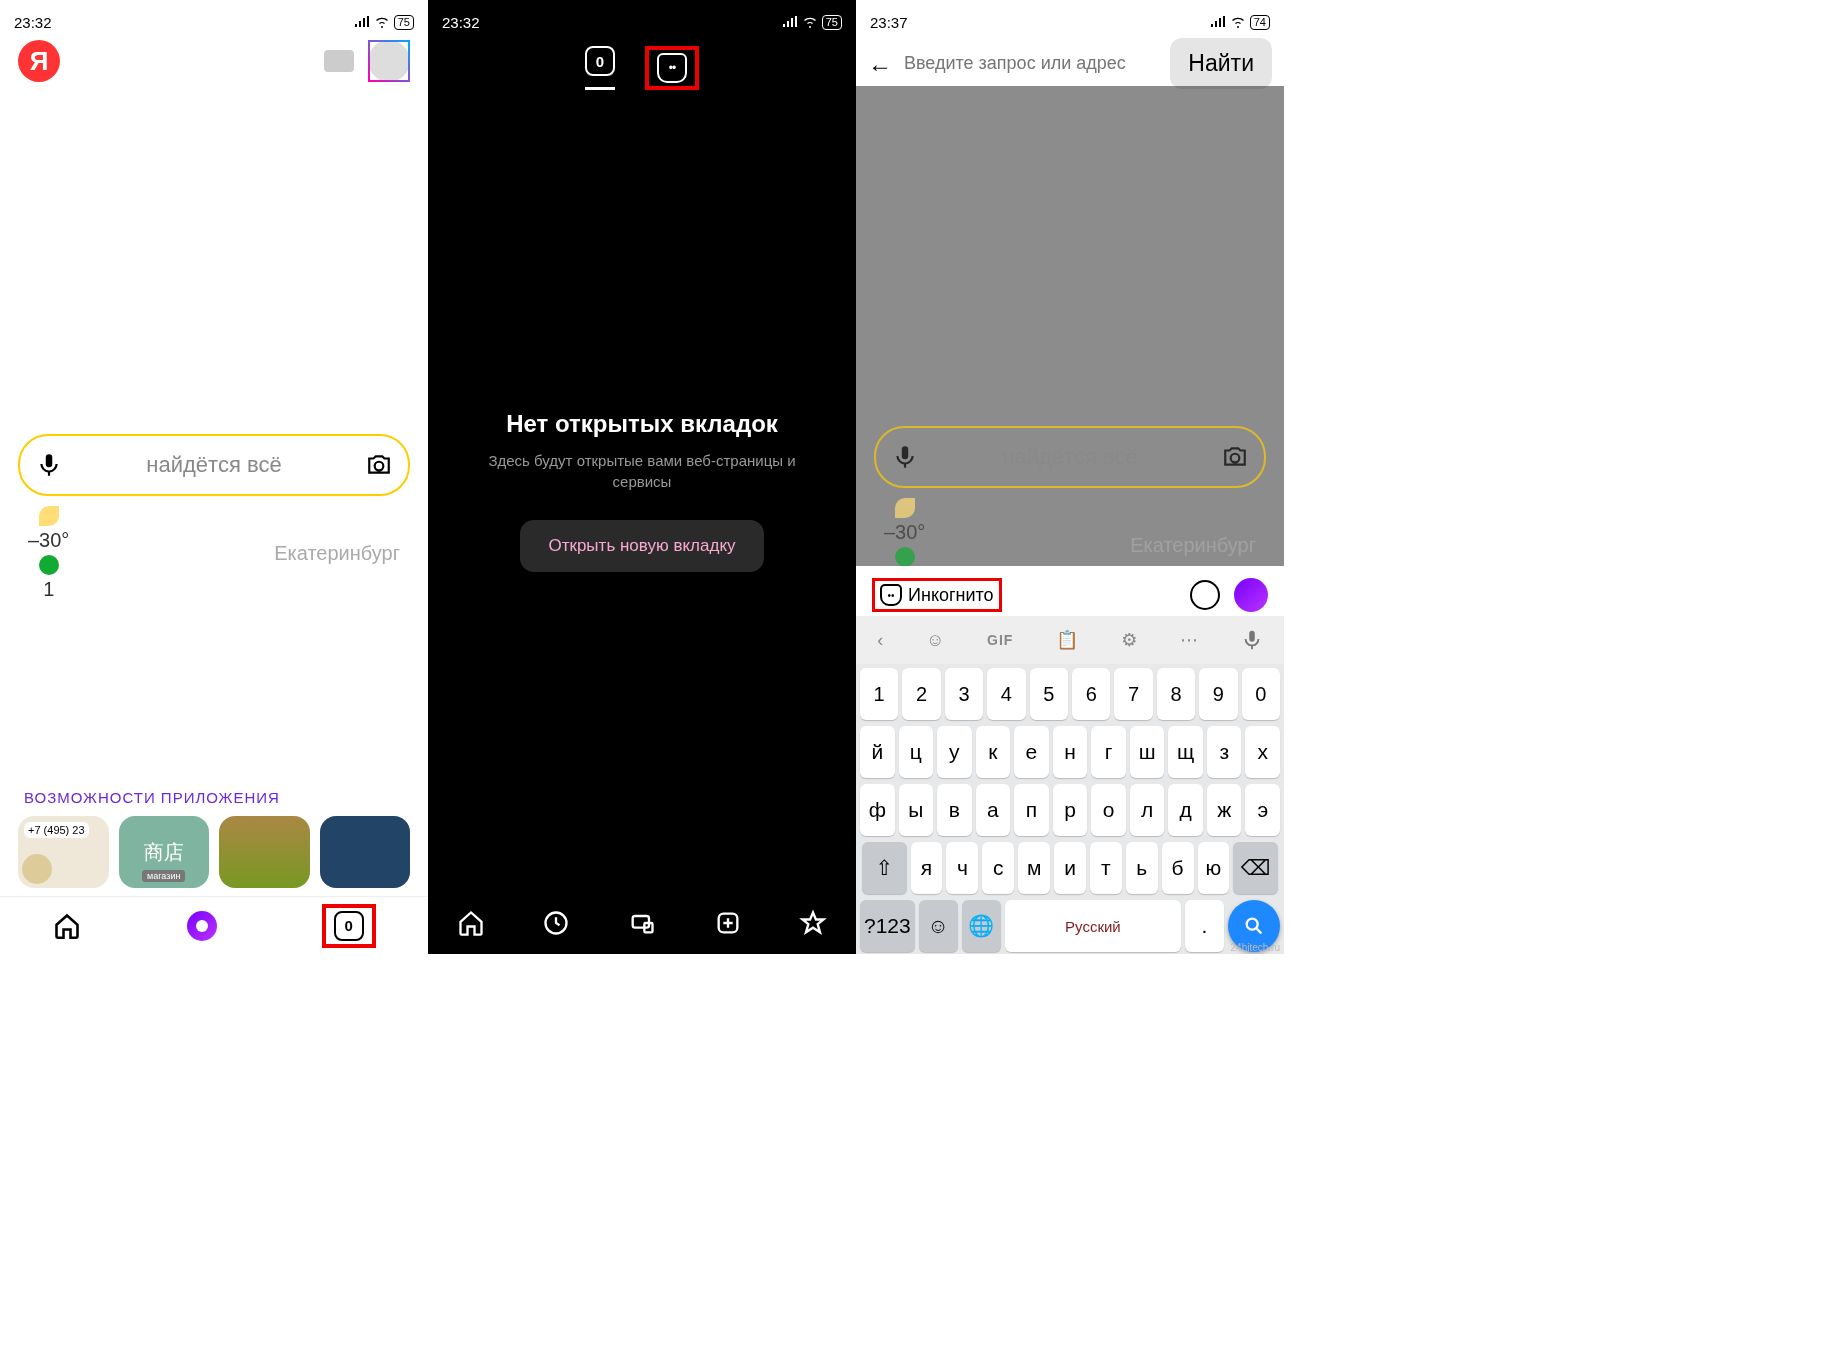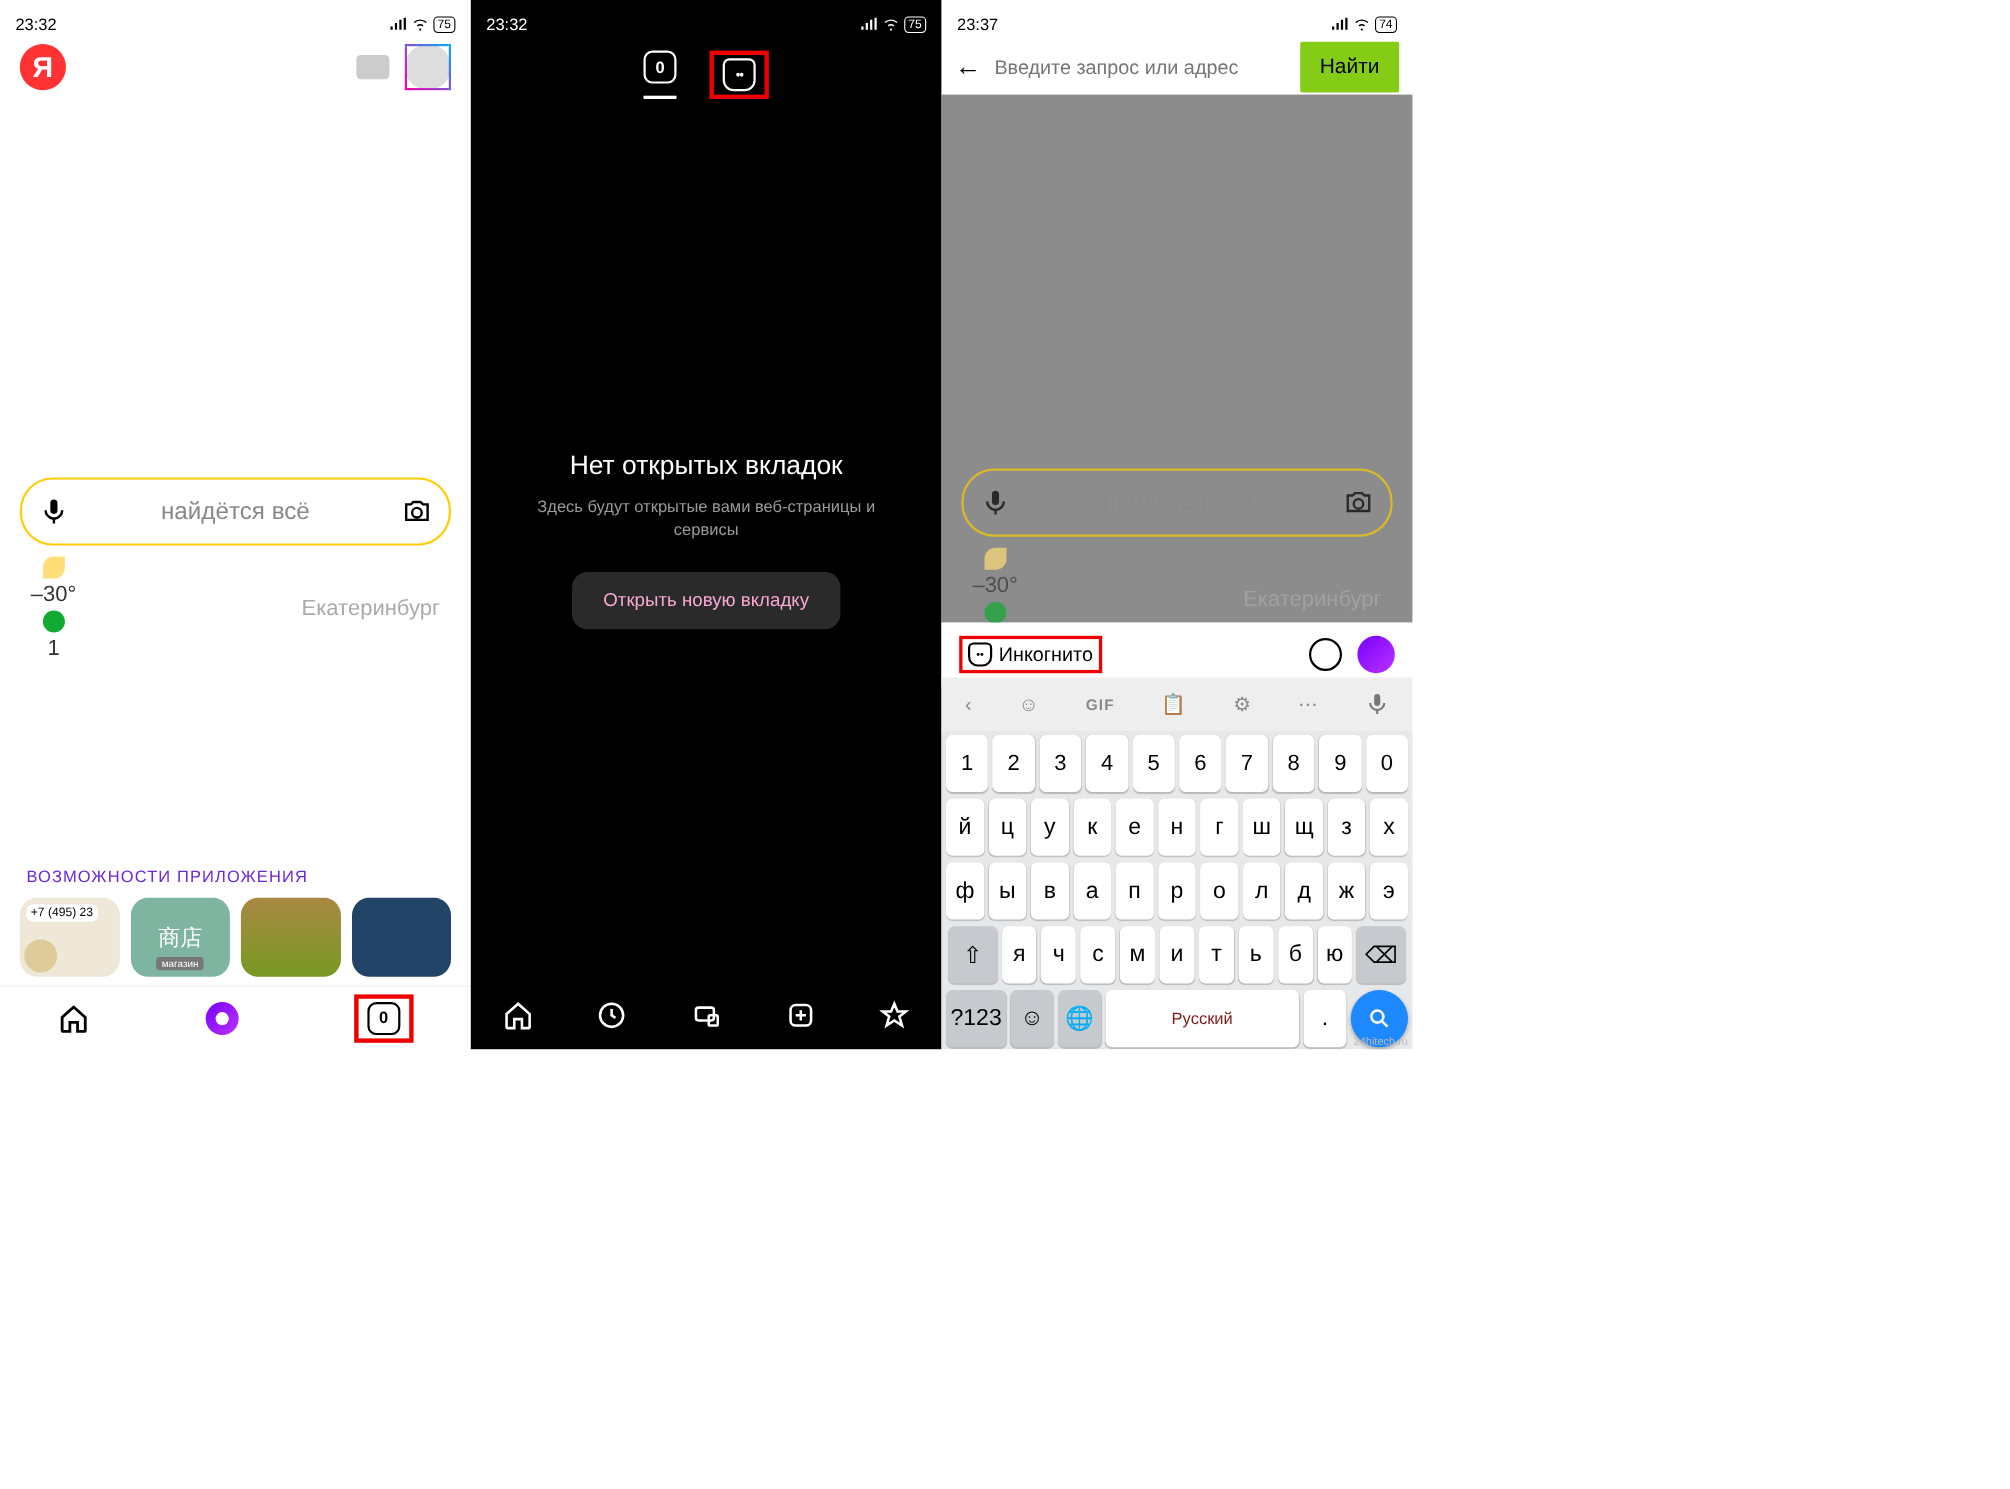--- a/index.html
+++ b/index.html
@@ -53,35 +53,35 @@
   .hl-red{ border:4px solid #e00; padding:3px 8px;text-align:right;}
 
   
   .tabs-top{ display:flex; justify-content:center; gap:30px; padding:18px 0 10px;}
   .tabs-top .tab-count{ border-color:#fff; color:#fff;}
   .tabs-top .u{ border-bottom:3px solid #fff; padding-bottom:6px;}
   .mask-ic{ width:30px;height:30px;border:2.5px solid #fff;border-radius:6px 6px 10px 10px;display:flex;align-items:center;justify-content:center;}
   .mask-ic::after{content:"••";color:#fff;font-size:12px;letter-spacing:-1px;}
 
   .s2 .empty{ text-align:center; margin-top:310px; padding:0 30px;}
-  .s2 .empty h2{ font-size:24px; font-weight:400; margin-bottom:12px;}
+  .s2 .empty h2{ font-size:24px; font-weight:700; margin-bottom:12px;}
   .s2 .empty p{ color:#999; font-size:15px; line-height:1.4;}
   .s2 .open-btn{ margin:28px auto 0; background:#2a2a2a; color:#f9a8d4; border:none; padding:16px 28px; border-radius:14px; font-size:17px; display:block;}
 
   .nav2{ margin-top:auto; display:flex; justify-content:space-around; align-items:center; height:62px;}
   .nav2 .ic{ width:28px;height:28px; color:#fff;}
   .nav2 svg{stroke:#fff;}
 
   .s2 .hl-red{ position:absolute; border:4px solid #e00;}
 
   
   .addr{ display:flex; align-items:center; gap:12px; padding:10px 12px;}
   .back-ic{ font-size:24px;}
   .addr input{ flex:1; border:none; font-size:18px; color:#888; outline:none;}
-  .find-btn{ background:#84cc16; border:none; padding:12px 18px; border-radius:2px; font-size:19px; font-weight:500;}
+  .find-btn{ background:#e5e5e5; border:none; padding:12px 18px; border-radius:12px; font-size:23px; font-weight:500;}
   .dim{ position:absolute; top:86px; left:0; right:0; height:480px; background:rgba(0,0,0,0.45);}
   .s3 .srch{ margin-top:340px; position:relative; z-index:0;}
   .s3 .srch, .s3 .weather{ opacity:.7;}
 
   .sugg{ position:absolute; top:566px; left:0; right:0; background:#fff; display:flex; align-items:center; justify-content:space-between; padding:12px 16px;}
   .inco-chip{ display:flex; gap:6px; align-items:center; font-size:18px; font-weight:500;}
   .mask2{ width:22px;height:22px;border:2px solid #000;border-radius:5px 5px 9px 9px;display:flex;align-items:center;justify-content:center;}
   .mask2::after{content:"••";font-size:10px;}
   .sugg-r{ display:flex; gap:14px; align-items:center;}
   .lens{ width:30px;height:30px;border:2px solid #000;border-radius:50%;}

